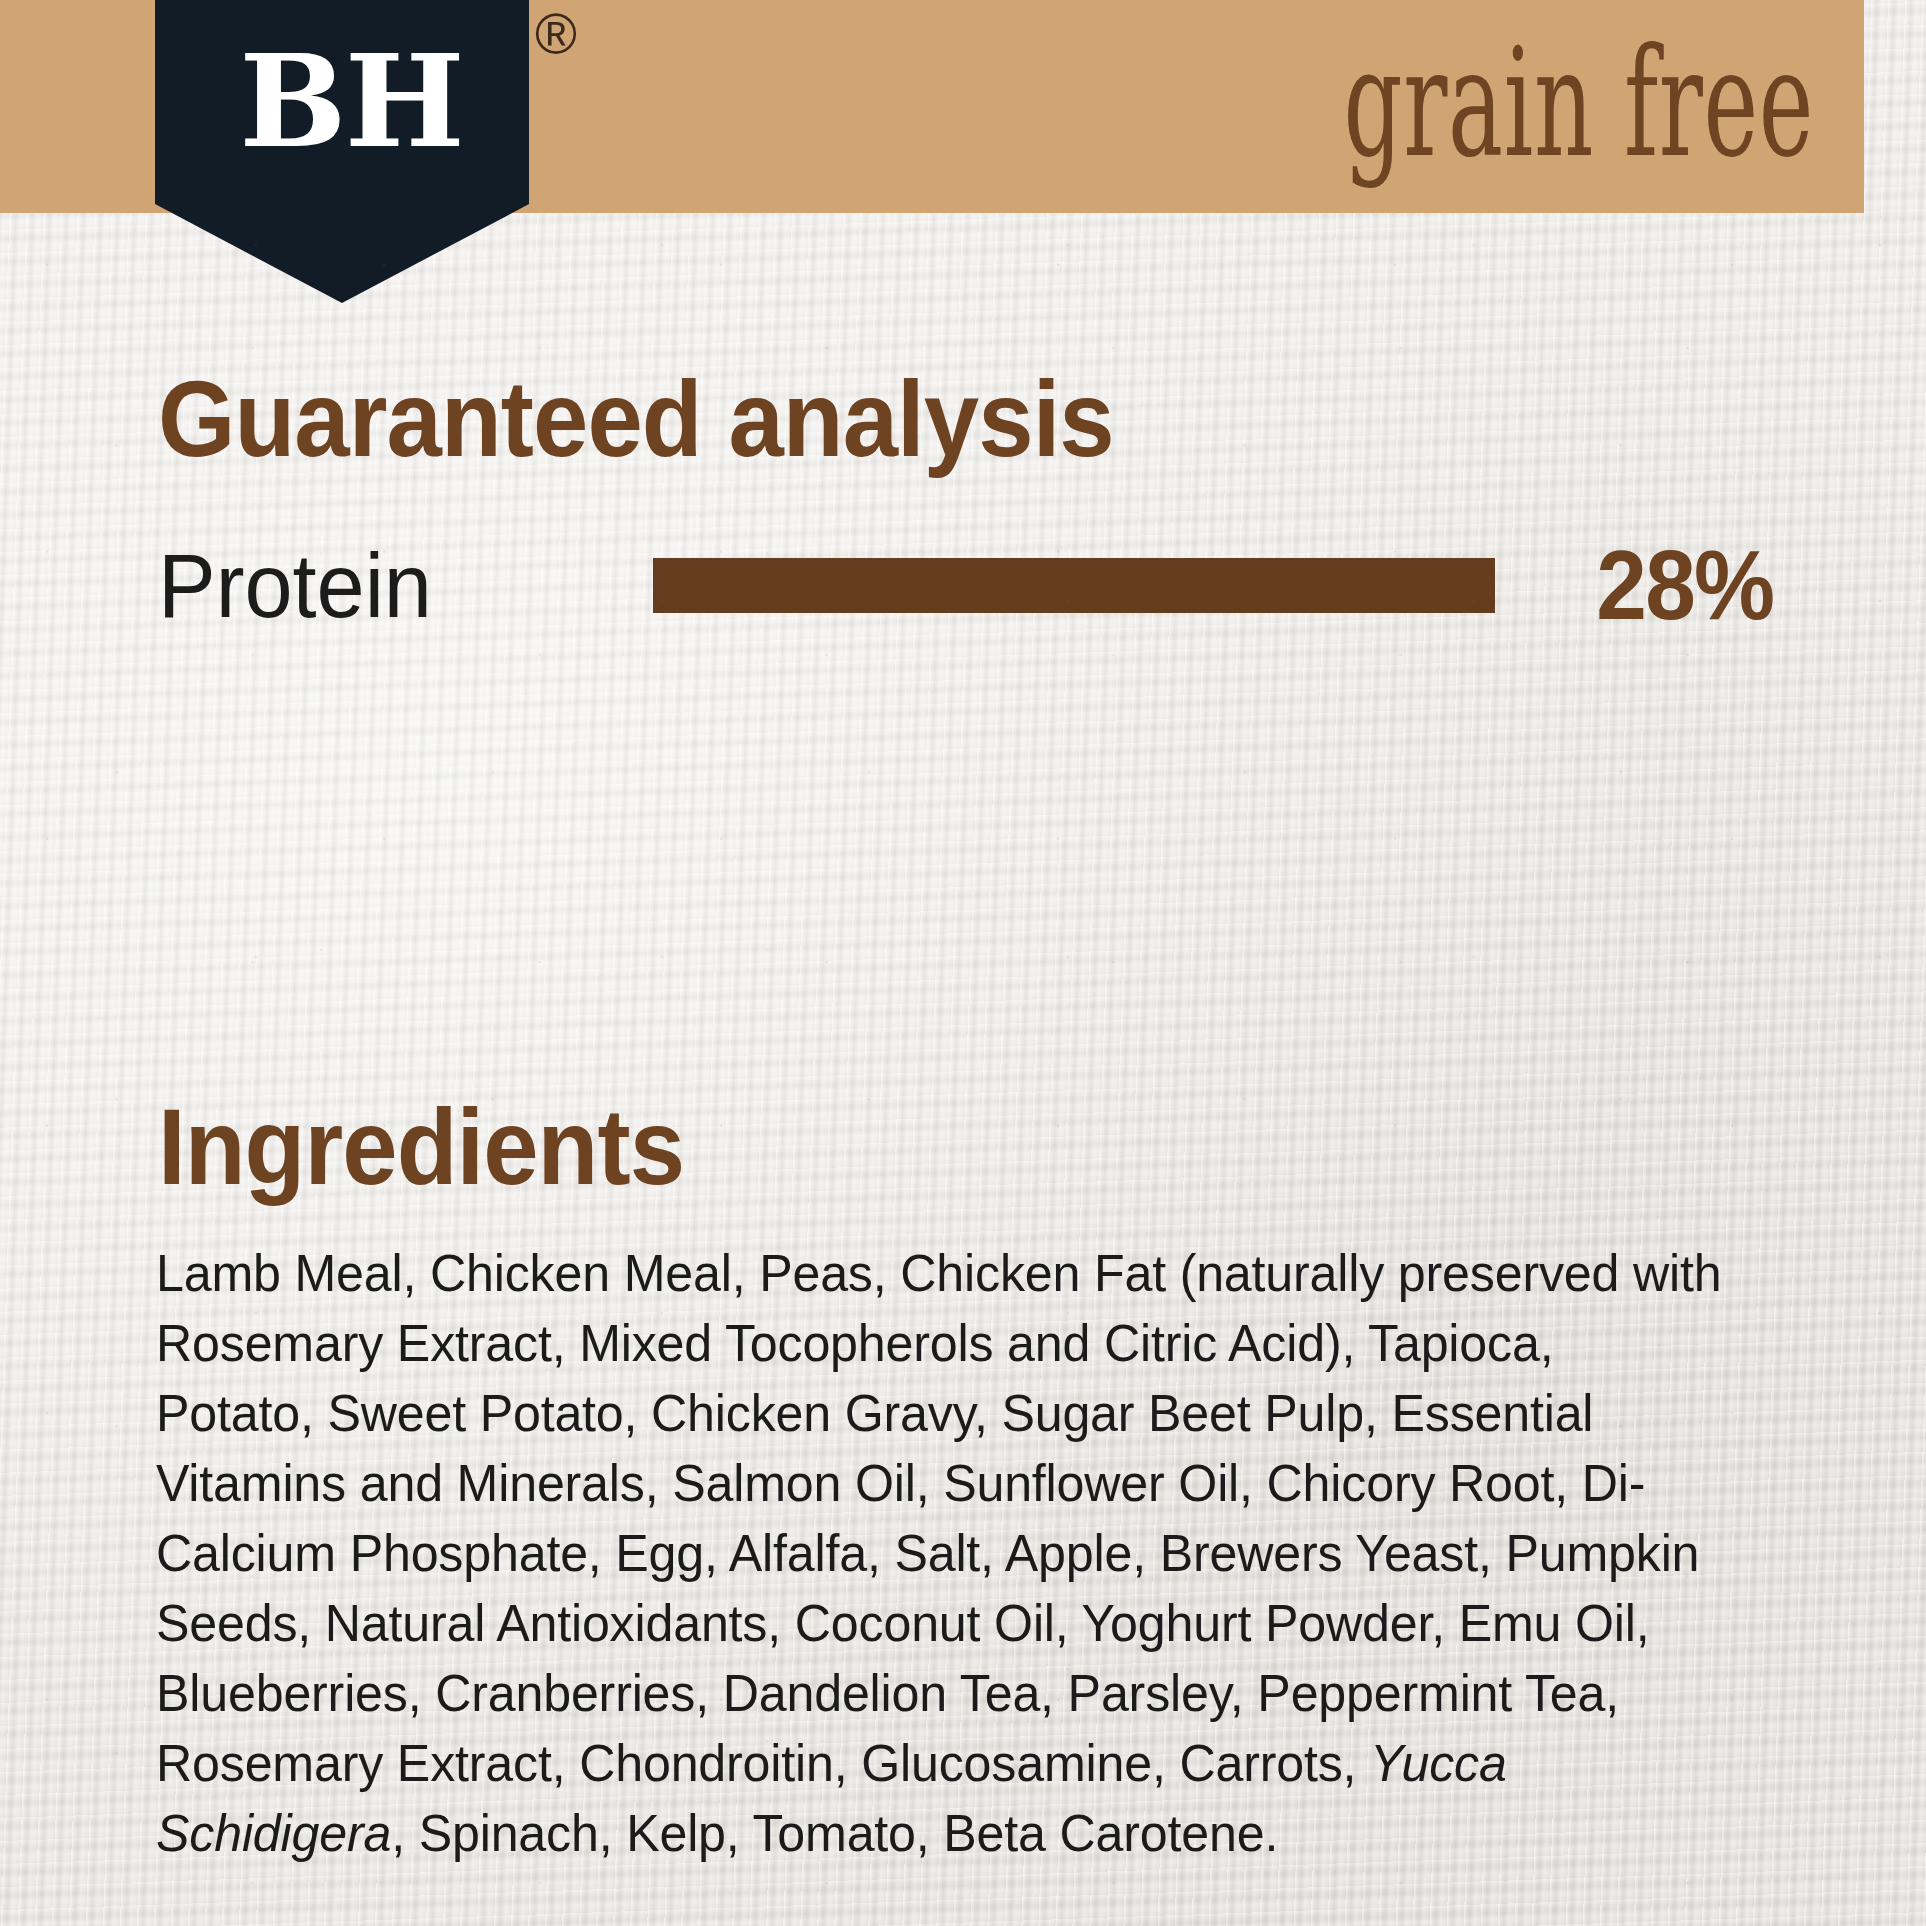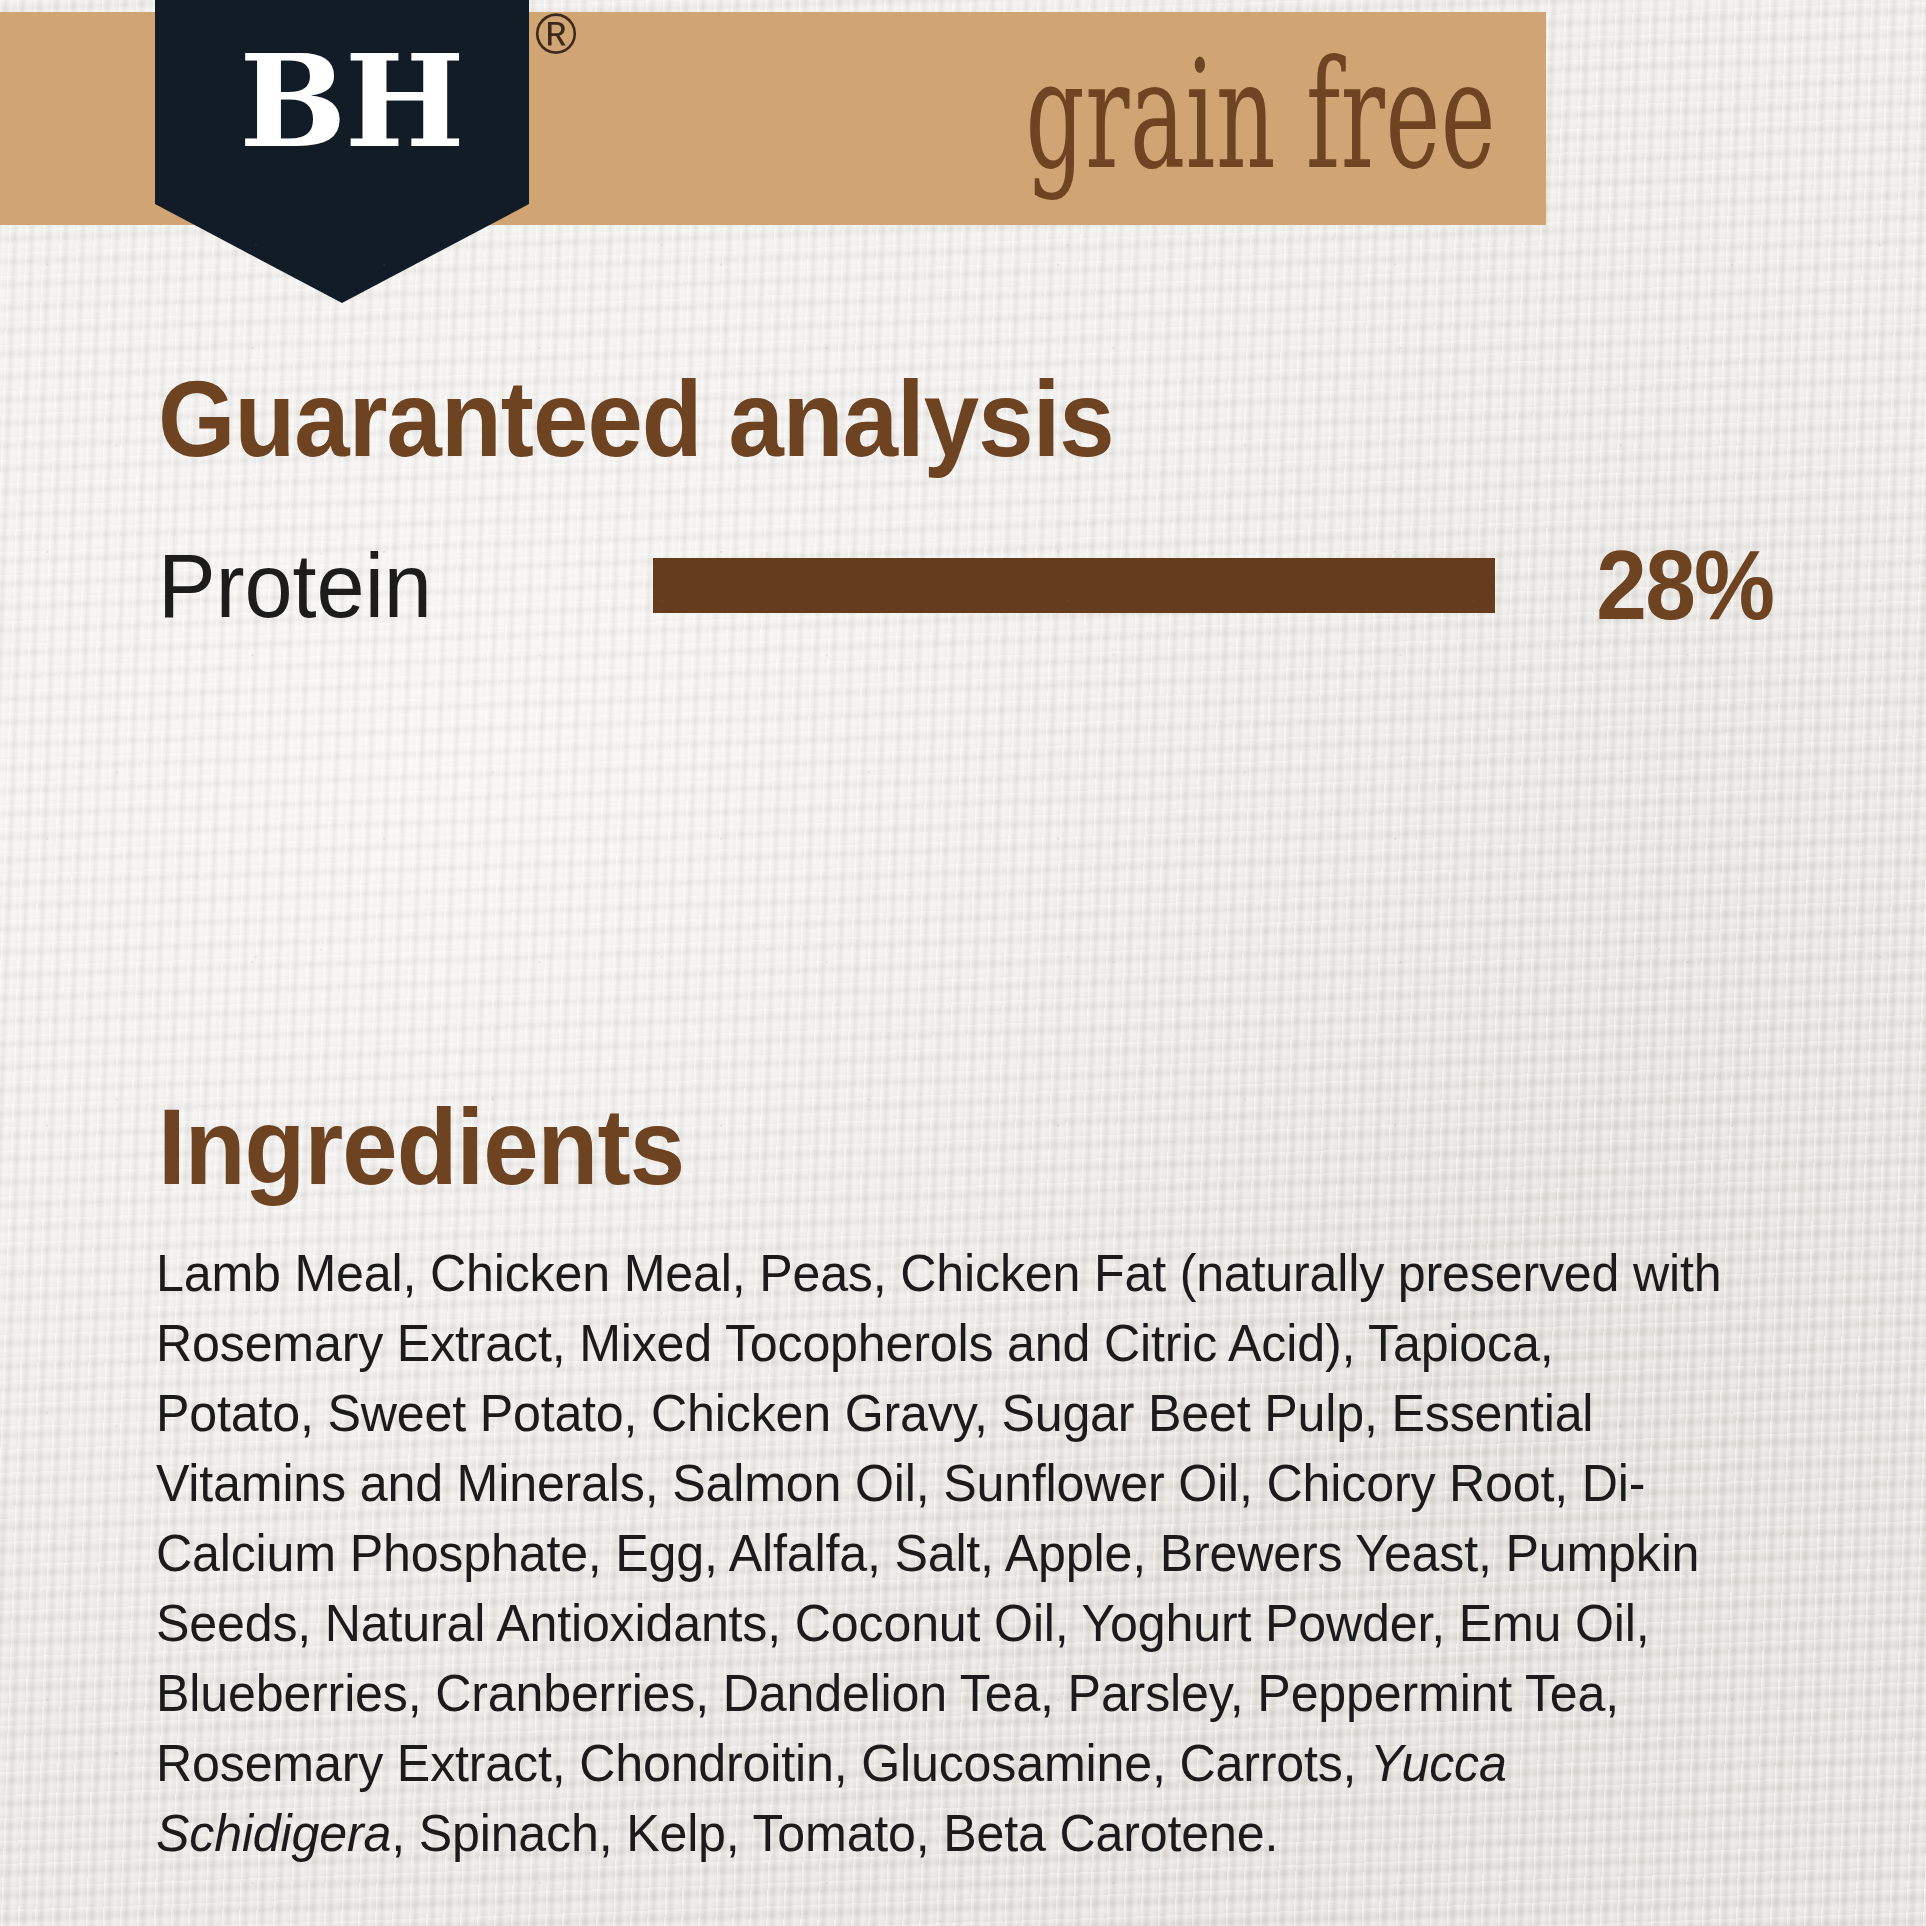--- a/index.html
+++ b/index.html
@@ -35,22 +35,22 @@
       radial-gradient(ellipse at 22% 40%, rgba(255,255,255,0.55), rgba(255,255,255,0) 60%),
       radial-gradient(ellipse at 78% 75%, rgba(205,200,192,0.35), rgba(255,255,255,0) 55%),
       linear-gradient(#eceae6, #e5e3df);
     overflow: hidden;
   }
 
   
   .header-band {
     position: absolute;
     left: 0;
-    top: 12px;
-    width: 1546px;
+    top: 0;
+    width: 1864px;
     height: 213px;
     background: #d0a473;
   }
 
   .grain-free {
     position: absolute;
     right: 50px;
     top: 16px;
     font-family: "DejaVu Serif", "Liberation Serif", serif;
     font-size: 149px;

